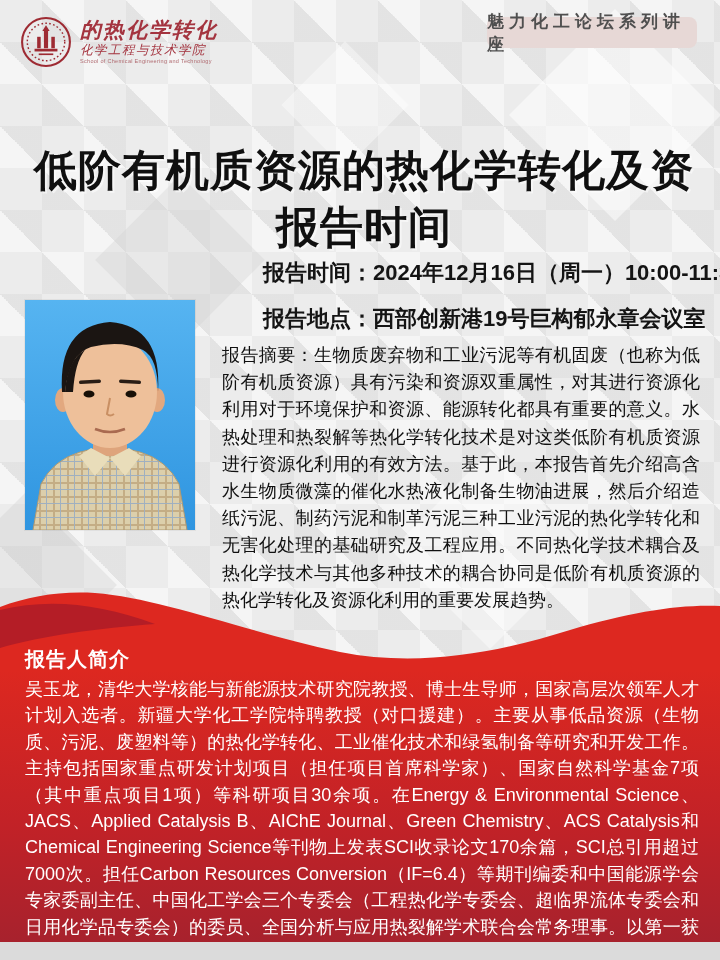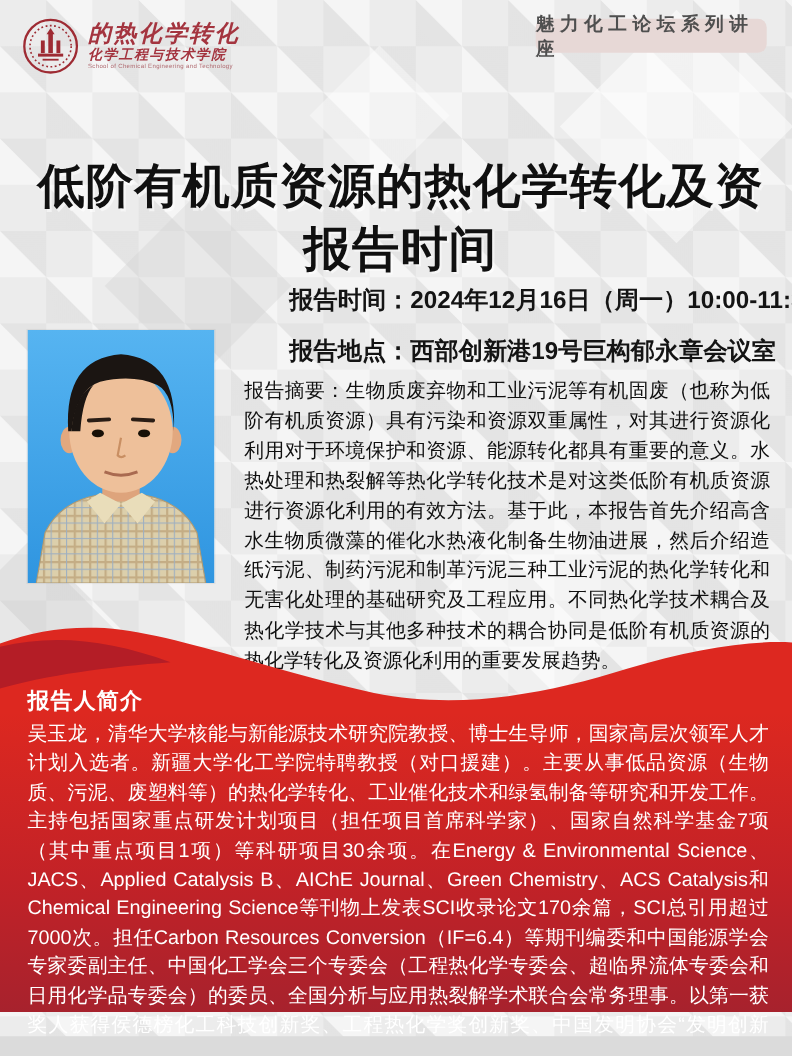--- a/index.html
+++ b/index.html
@@ -11,21 +11,21 @@
       linear-gradient(45deg, rgba(190,190,190,.18) 25%, transparent 25%, transparent 75%, rgba(190,190,190,.18) 75%);
     background-size:84px 84px;background-position:0 0,42px 42px;}
   .diamond{position:absolute;transform:rotate(45deg);pointer-events:none;}
 
   
   .logo-wrap{position:absolute;left:20px;top:16px;display:flex;align-items:center;gap:8px;}
   .seal{width:52px;height:52px;}
   .logo-text{display:flex;flex-direction:column;line-height:1.05;}
   .uni-name{font-size:21px;font-weight:bold;font-style:italic;color:#a4343f;letter-spacing:2px;
     font-family:"Liberation Serif","DejaVu Serif",serif;}
-  .school-name{font-size:12.5px;font-weight:bold;font-style:italic;color:#a4343f;letter-spacing:1.5px;margin-top:3px;
+  .school-name{font-size:12.5px;font-weight:normal;font-style:italic;color:#a4343f;letter-spacing:1.5px;margin-top:3px;
     font-family:"Liberation Serif","DejaVu Serif",serif;}
   .school-en{font-size:5.5px;color:#b06a70;margin-top:2px;letter-spacing:.3px;}
   .series-badge{position:absolute;left:487px;top:17px;width:210px;height:31px;border-radius:8px;
     background:#e7d8d6;color:#4f4f4f;font-size:17px;font-weight:600;letter-spacing:5px;
     display:flex;align-items:center;justify-content:center;}
 
   
   .title{position:absolute;left:0;top:138px;width:720px;text-align:center;color:#101010;
     font-size:43px;line-height:57px;font-weight:900;letter-spacing:1px;
     text-shadow:2px 2px 0 rgba(255,255,255,.55);}
@@ -38,21 +38,21 @@
 
   
   .photo{position:absolute;left:25px;top:300px;width:170px;height:230px;box-shadow:0 0 0 1px rgba(0,0,0,.05);}
   .photo svg{display:block;}
 
   
   .abstract{position:absolute;left:222px;top:342px;width:478px;font-size:18px;line-height:27.2px;
     color:#101010;font-weight:400;text-align:justify;}
 
   
-  .red-section{position:absolute;left:0;top:568px;width:720px;height:352px;}
+  .red-section{position:absolute;left:0;top:590px;width:720px;height:352px;}
   .red-wave{position:absolute;left:0;top:0;width:720px;height:81px;display:block;}
   .red-body{position:absolute;left:0;top:80px;width:720px;height:272px;
     background:linear-gradient(180deg,#dd2820 0%,#c32227 55%,#a7222d 100%);}
   .speaker-title{position:absolute;left:25px;top:56px;color:#ffffff;font-size:20px;font-weight:600;letter-spacing:1px;}
   .speaker-bio{position:absolute;left:25px;top:86px;width:674px;color:#ffffff;font-size:18px;
     line-height:26.4px;text-align:justify;font-weight:500;}
 
   .bottom-strip{position:absolute;left:0;top:942px;width:720px;height:18px;background:#dbdbdb;}
 </style>
 </head>

